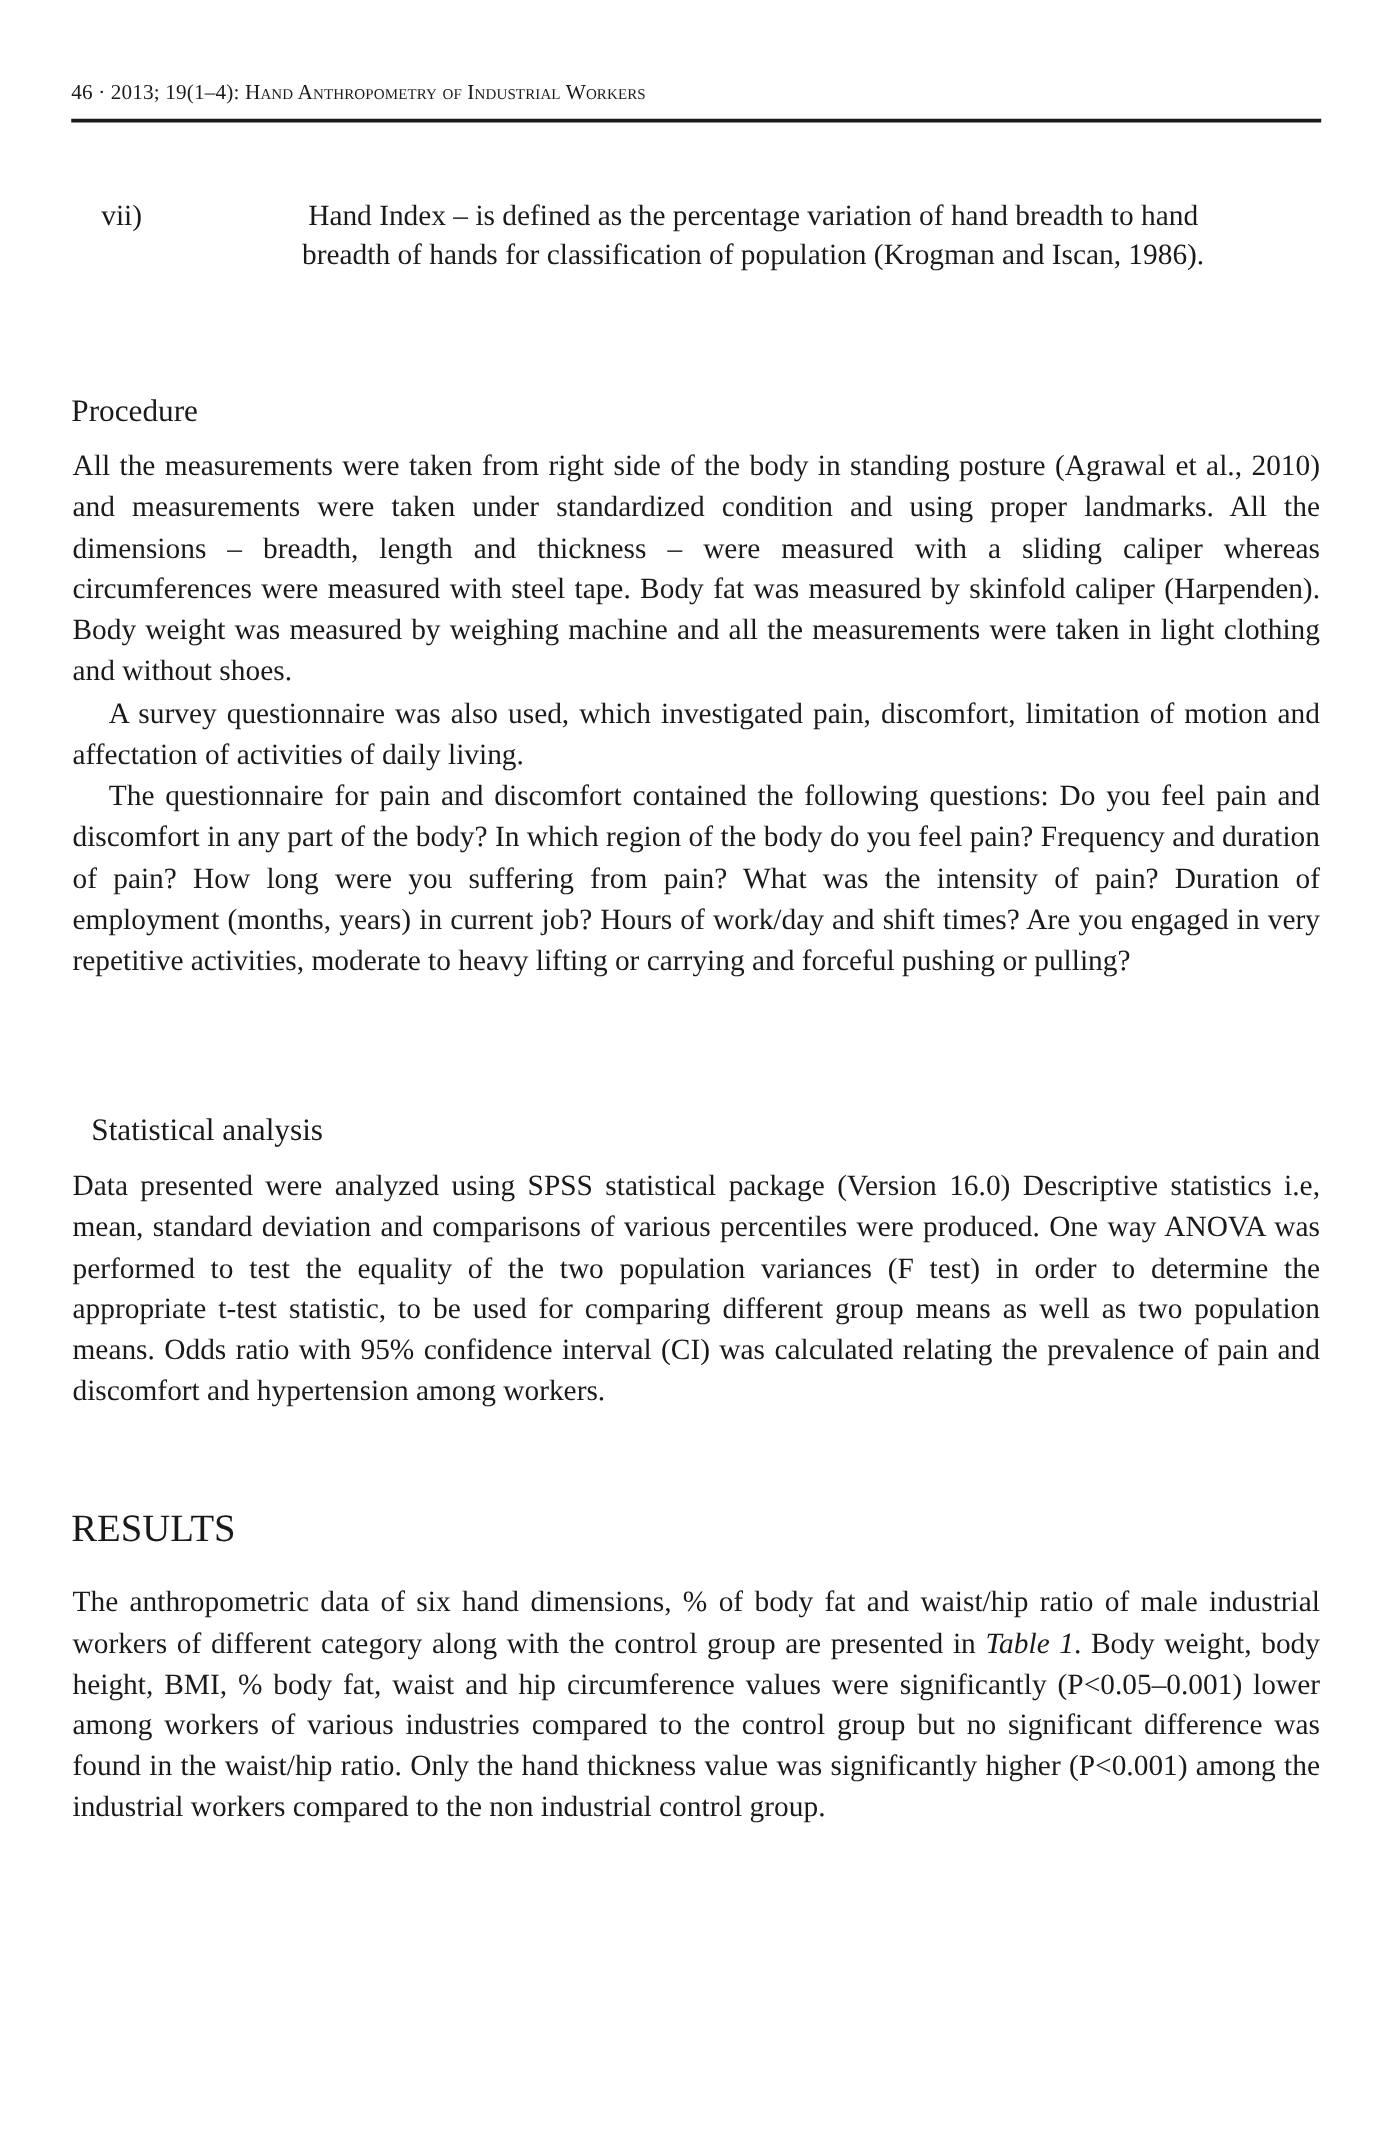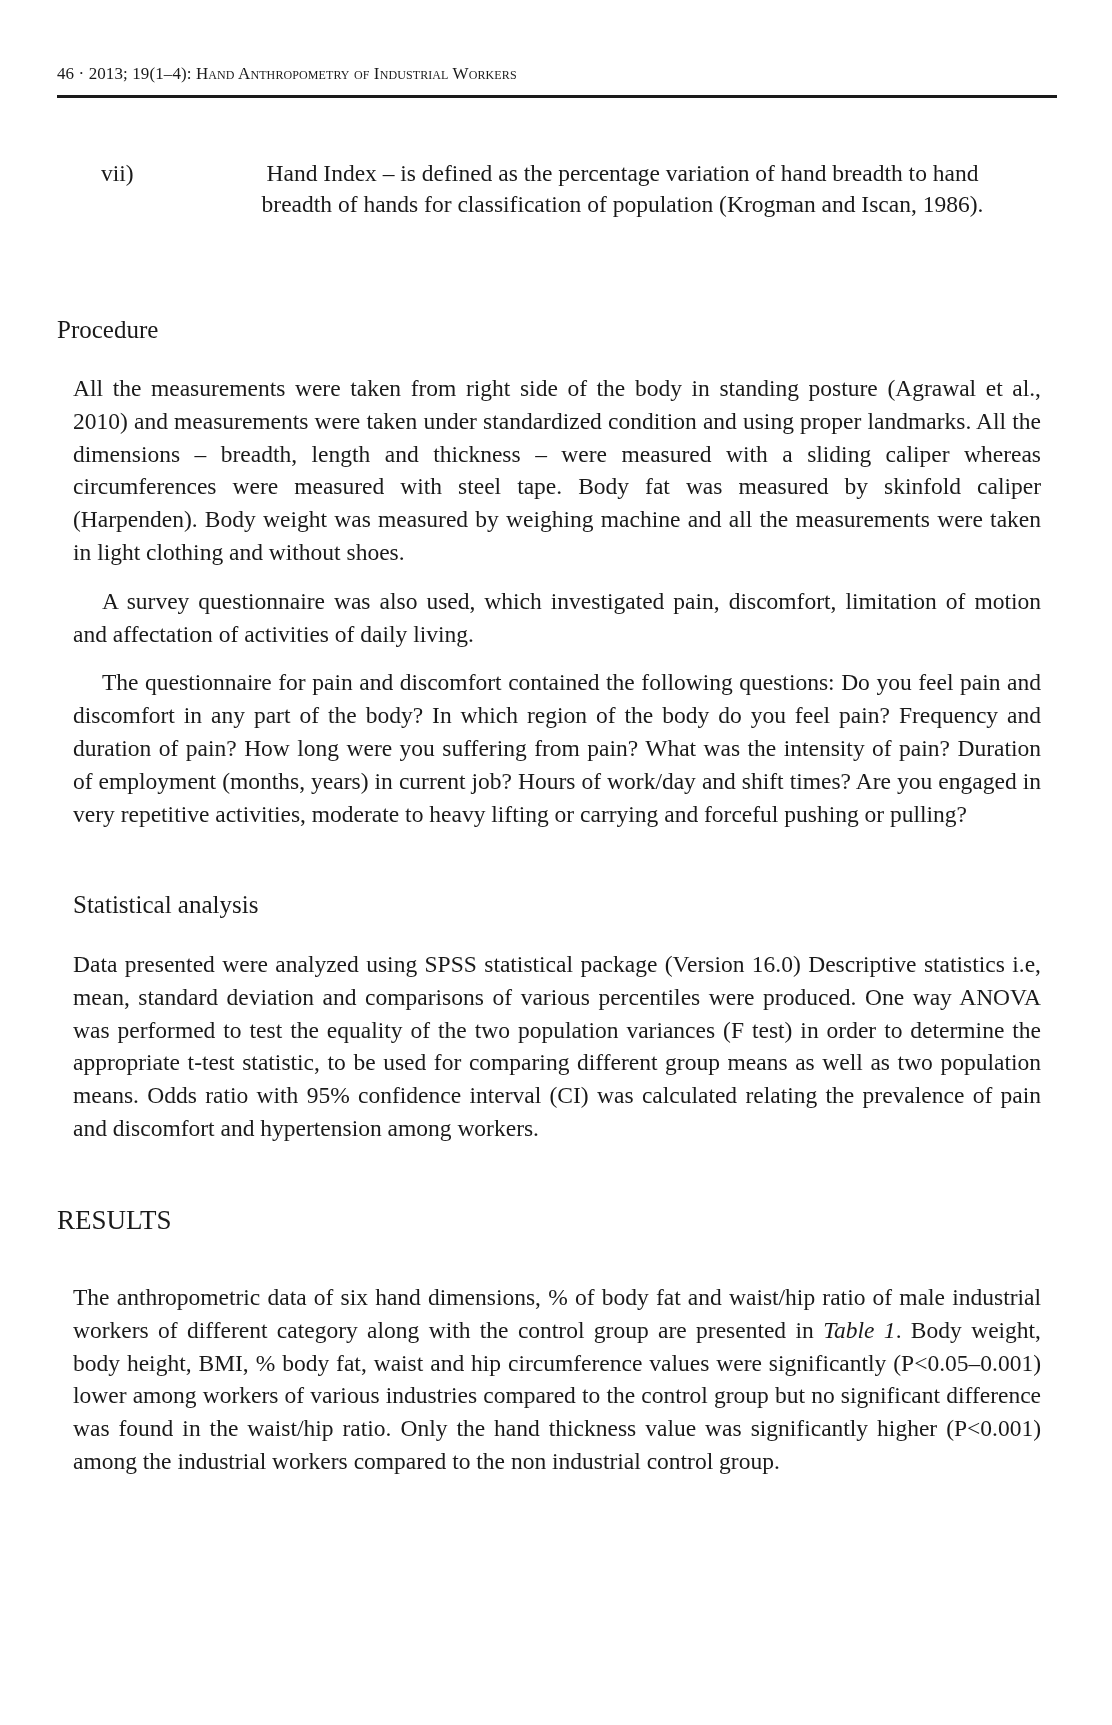--- a/index.html
+++ b/index.html
@@ -10,25 +10,25 @@
     }
     .page { position: absolute; left: 57px; top: 0; width: 1000px; }
     .running-head {
       position: absolute; top: 64px; left: 0; width: 1000px;
       font-size: 17px; letter-spacing: 0.1px;
     }
     .running-head .sc { font-variant: small-caps; margin-top: 11px; }
     .rule { position: absolute; top: 95px; left: 0; width: 1000px; height: 3px; background: #1a1a1a; }
     .body-text {
       font-size: 23.5px; line-height: 32.8px; text-align: justify;
-      margin: 16px;
+      margin: 1px;
     }
     .indent { text-indent: 29px; }
     .item {
-      position: absolute; top: 158px; left: 44px; width: 972px;
+      position: absolute; top: 158px; left: 24px; width: 972px;
       font-size: 23.5px; line-height: 31px; font-family: Liberation Serif, serif;
     }
     .item .num { position: absolute; left: 0; top: 0; }
     .item .txt { margin-left: 71px; text-align: center; }
     h2 {
       font-size: 25px; font-weight: normal; margin: 0; position: absolute; left: 0;
       font-family: "Liberation Serif", serif;
     }
     .block { position: absolute; left: 0; width: 1000px; }
     em { font-style: italic; }
@@ -57,18 +57,18 @@
     <p class="body-text">All the measurements were taken from right side of the body in standing posture (Agrawal et al., 2010) and measurements were taken under standardized condition and using proper landmarks. All the dimensions – breadth, length and thickness – were measured with a sliding caliper whereas circumferences were measured with steel tape. Body fat was measured by skinfold caliper (Harpenden). Body weight was measured by weighing machine and all the measurements were taken in light clothing and without shoes.</p>
     <p class="body-text indent">A survey questionnaire was also used, which investigated pain, discomfort, limitation of motion and affectation of activities of daily living.</p>
     <p class="body-text indent">The questionnaire for pain and discomfort contained the following questions: Do you feel pain and discomfort in any part of the body? In which region of the body do you feel pain? Frequency and duration of pain? How long were you suffering from pain? What was the intensity of pain? Duration of employment (months, years) in current job? Hours of work/day and shift times? Are you engaged in very repetitive activities, moderate to heavy lifting or carrying and forceful pushing or pulling?</p>
   </div>
 
   <h2 style="top:891px;margin-left:16px;">Statistical analysis</h2>
   <div class="block" style="top:932px;">
     <p class="body-text">Data presented were analyzed using SPSS statistical package (Version 16.0) Descriptive statistics i.e, mean, standard deviation and comparisons of various percentiles were produced. One way ANOVA was performed to test the equality of the two population variances (F test) in order to determine the appropriate t-test statistic, to be used for comparing different group means as well as two population means. Odds ratio with 95% confidence interval (CI) was calculated relating the prevalence of pain and discomfort and hypertension among workers.</p>
   </div>
 
-  <h2 style="top:1205px; font-size:27px;">RESULTS</h2>
+  <h2 style="top:1205px; font-size:31px;">RESULTS</h2>
   <div class="block" style="top:1265px;">
     <p class="body-text"><span>The anthropometric data of six hand dimensions, % of body fat and waist/hip ratio of male industrial workers of different category along with the control group are presented in </span><em>Table 1</em><span>. Body weight, body height, BMI, % body fat, waist and hip circumference values were significantly (P&lt;0.05–0.001) lower among workers of various industries compared to the control group but no significant difference was found in the waist/hip ratio. Only the hand thickness value was significantly higher (P&lt;0.001) among the industrial workers compared to the non industrial control group.</span></p>
   </div>
 
 </div>
 
 </body></html>

